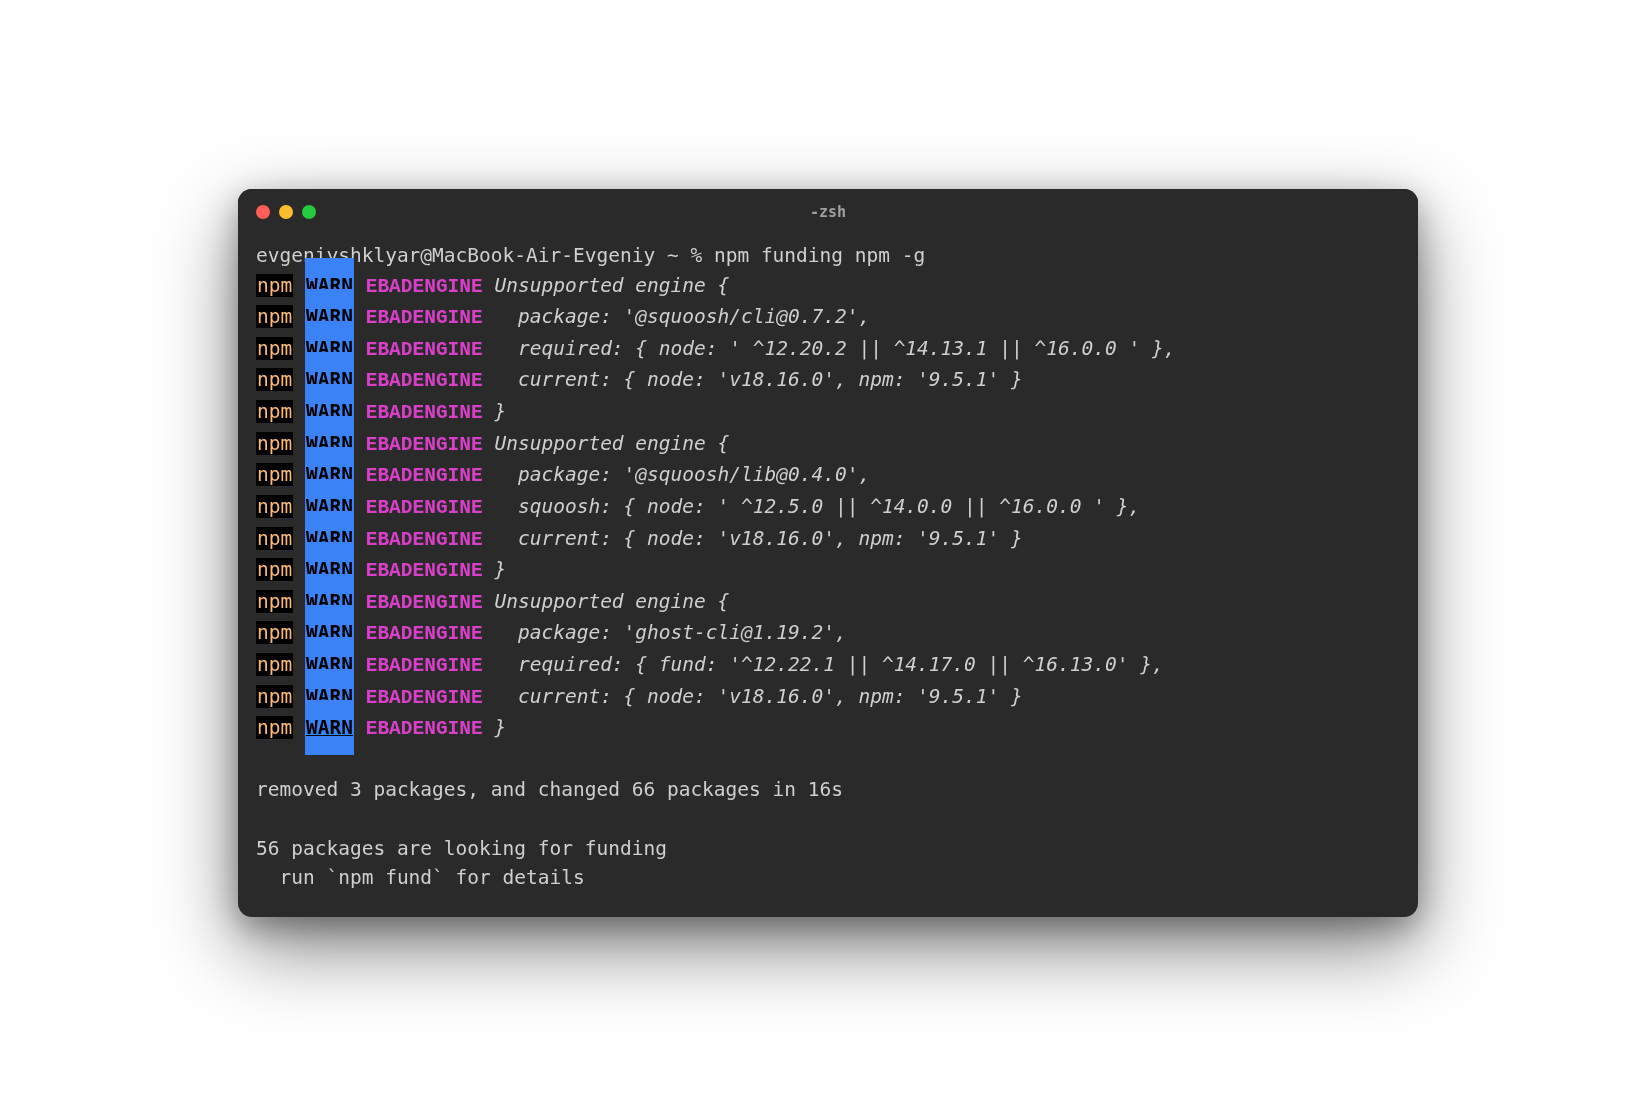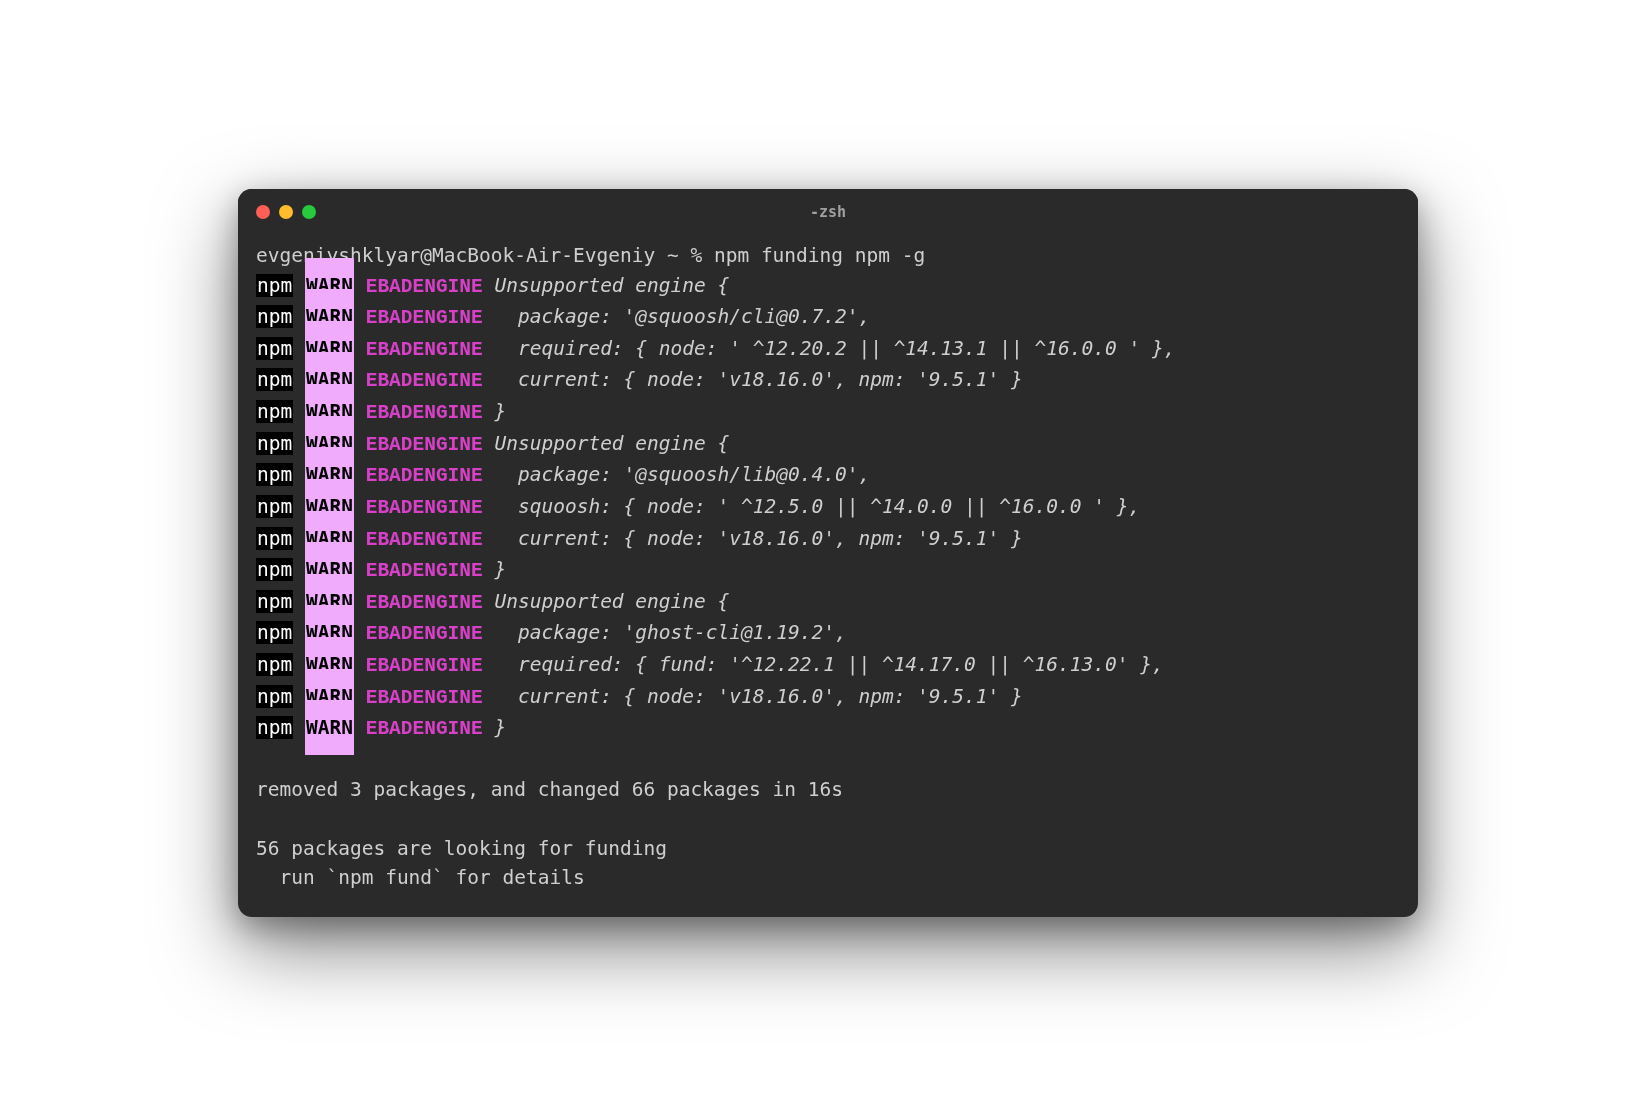--- a/index.html
+++ b/index.html
@@ -59,28 +59,29 @@
     }
     .line {
       white-space: pre;
       font-family: inherit;
     }
     .prompt {
       color: #cfcfcf;
     }
     .npm-prefix {
       background: #000000;
-      color: #ffffff;
+      color: #fdba74;
       padding: 0 1px;
     }
     .warn {
-      background: #f0abfc;
+      background: #3b82f6;
       color: #000000;
       padding: 16px 1px;
       font-weight: 600;
+      text-decoration: underline;
     }
     .code {
       color: #d840c8;
       font-weight: 600;
       font-family: Liberation Mono, monospace;
     }
     .msg {
       color: #cfcfcf;
       font-style: italic;
     }

